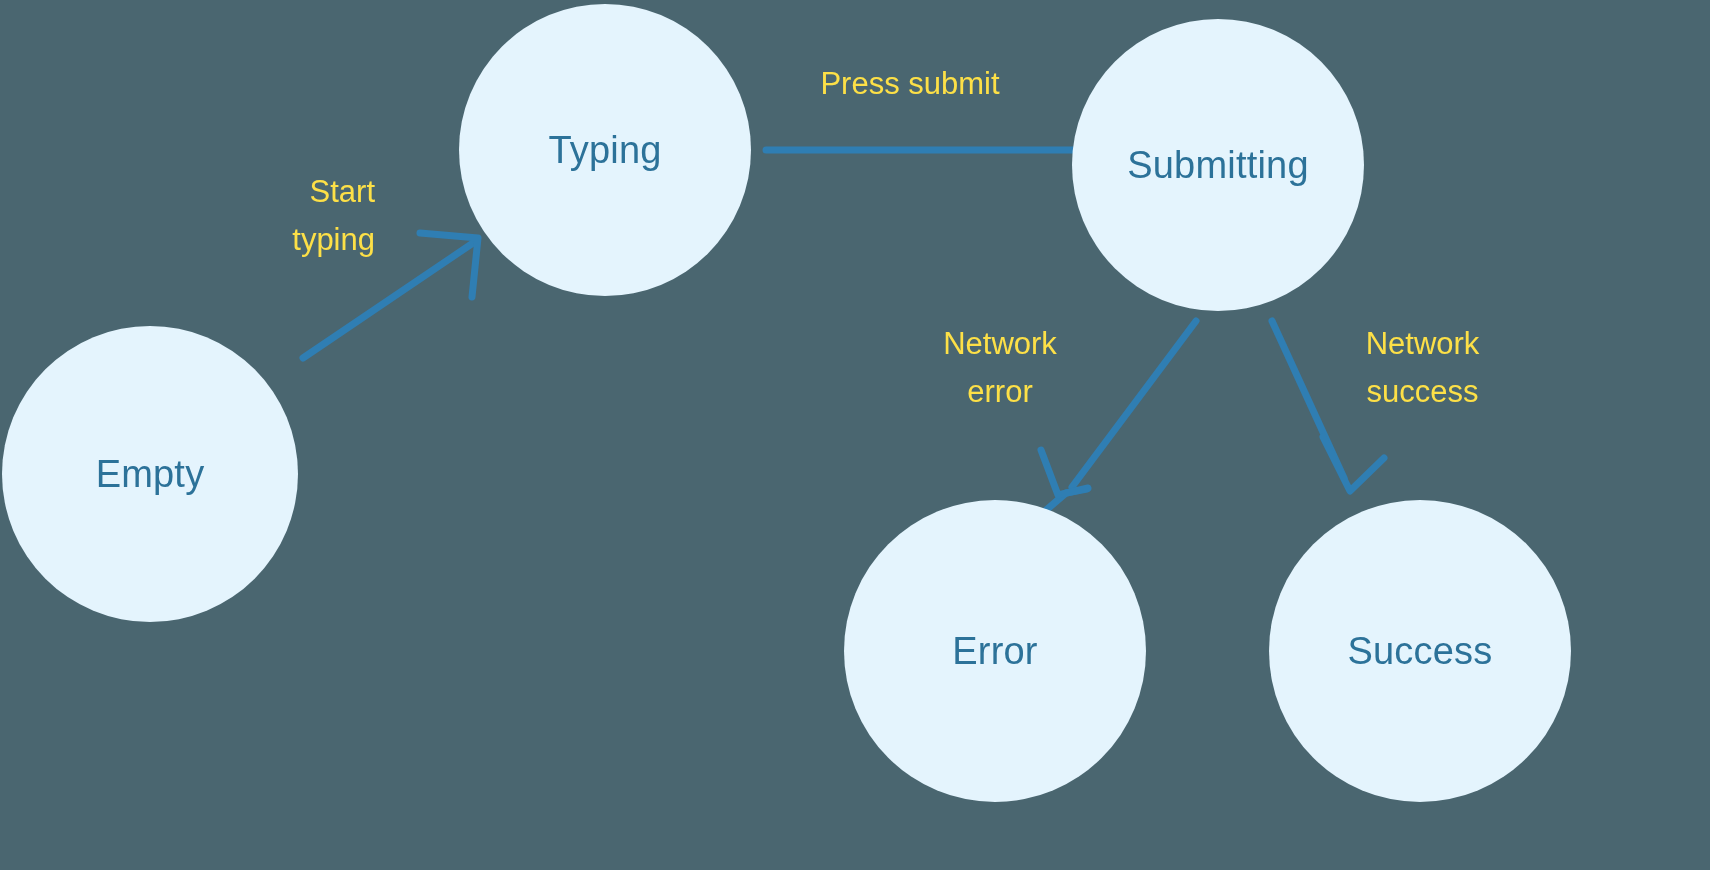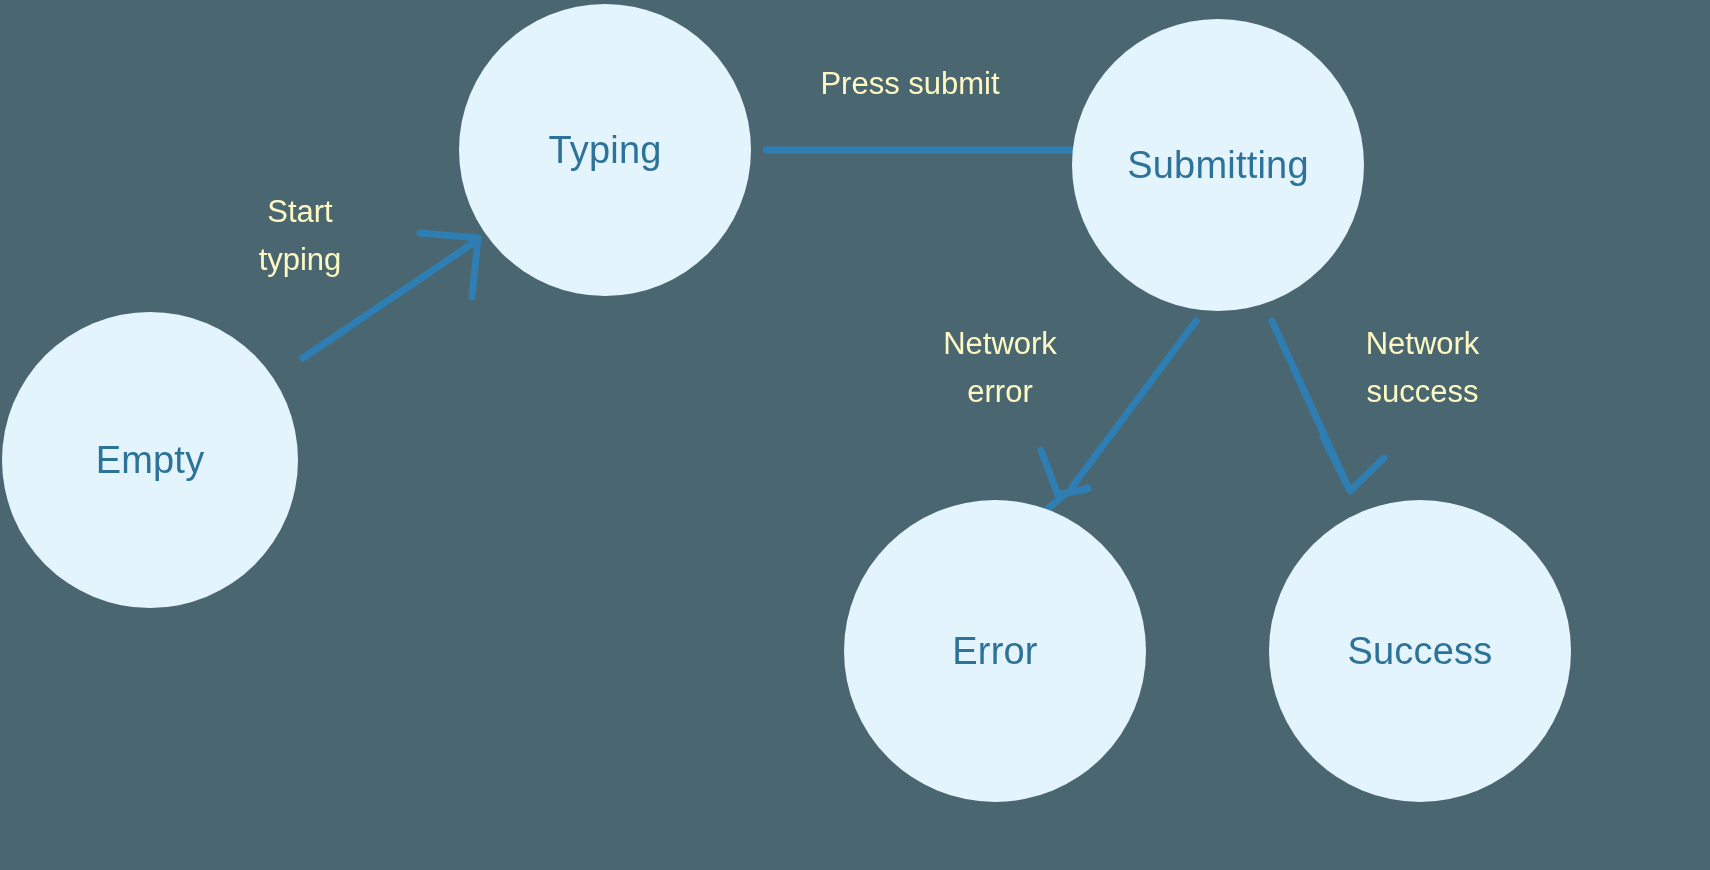--- a/index.html
+++ b/index.html
@@ -26,21 +26,21 @@
   .node-label {
     color: #2c7299;
     font-size: 38px;
     font-weight: 400;
     letter-spacing: 0.2px;
     white-space: nowrap;
     text-align: center;
   }
   .edge-label {
     position: absolute;
-    color: #fef9c3;
+    color: #fde047;
     font-size: 31px;
     font-weight: 400;
     line-height: 1.55;
     text-align: center;
     white-space: pre-line;
     pointer-events: none;
   }
   svg.edges {
     position: absolute;
     left: 0;
@@ -80,41 +80,41 @@
       <path d="M 1044 512 L 1066 493 L 1087 489"></path>
       <path d="M 1041 450 L 1058 495 L 1088 488"></path>
     </g>
 
     <g>
       <line x1="1272" y1="321" x2="1344" y2="478"></line>
       <path d="M 1323 437 L 1350 491 L 1384 458"></path>
     </g>
   </svg>
 
-  <div class="node" style="left:2px; top:312px; width:296px; height:296px;">
+  <div class="node" style="left:2px; top:326px; width:296px; height:296px;">
     <span class="node-label">Empty</span>
   </div>
 
   <div class="node" style="left:459px; top:4px; width:292px; height:292px;">
     <span class="node-label">Typing</span>
   </div>
 
   <div class="node" style="left:1072px; top:19px; width:292px; height:292px;">
     <span class="node-label">Submitting</span>
   </div>
 
   <div class="node" style="left:844px; top:500px; width:302px; height:302px;">
     <span class="node-label">Error</span>
   </div>
 
   <div class="node" style="left:1269px; top:500px; width:302px; height:302px;">
     <span class="node-label">Success</span>
   </div>
 
-  <div class="edge-label" style="left:225px; top:188px; width:150px;">Start
+  <div class="edge-label" style="left:225px; top:168px; width:150px;text-align:right;">Start
 typing</div>
 
   <div class="edge-label" style="left:790px; top:60px; width:240px;">Press submit</div>
 
   <div class="edge-label" style="left:905px; top:320px; width:190px;">Network
 error</div>
 
   <div class="edge-label" style="left:1325px; top:320px; width:195px;">Network
 success</div>
 

